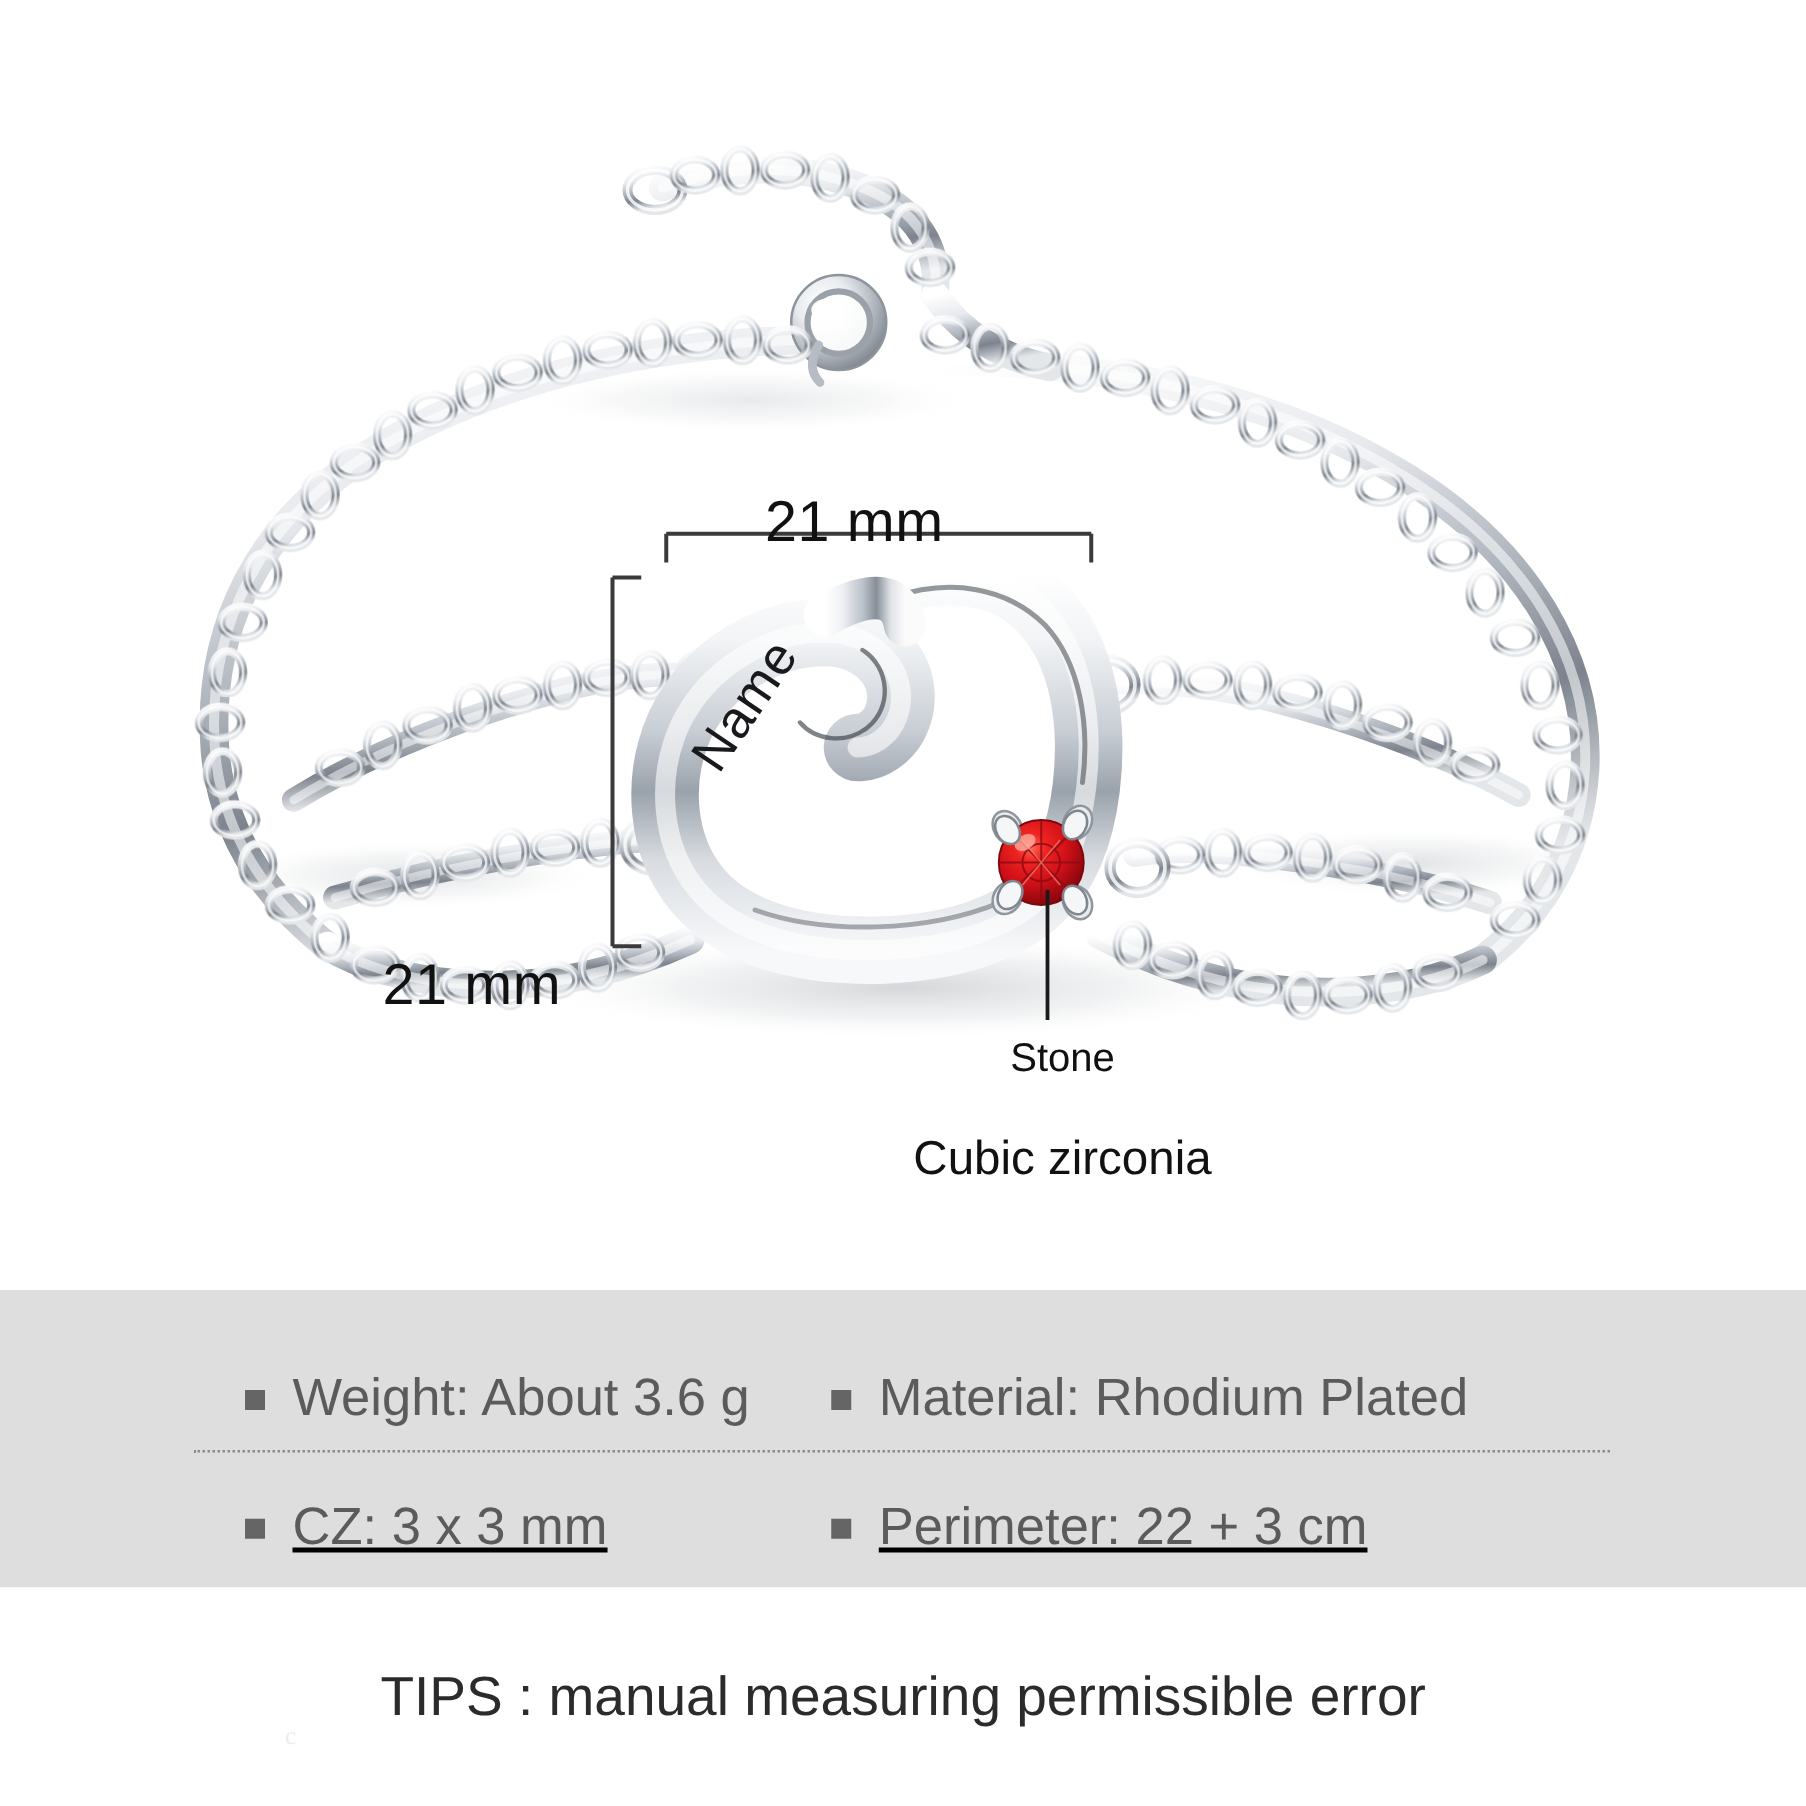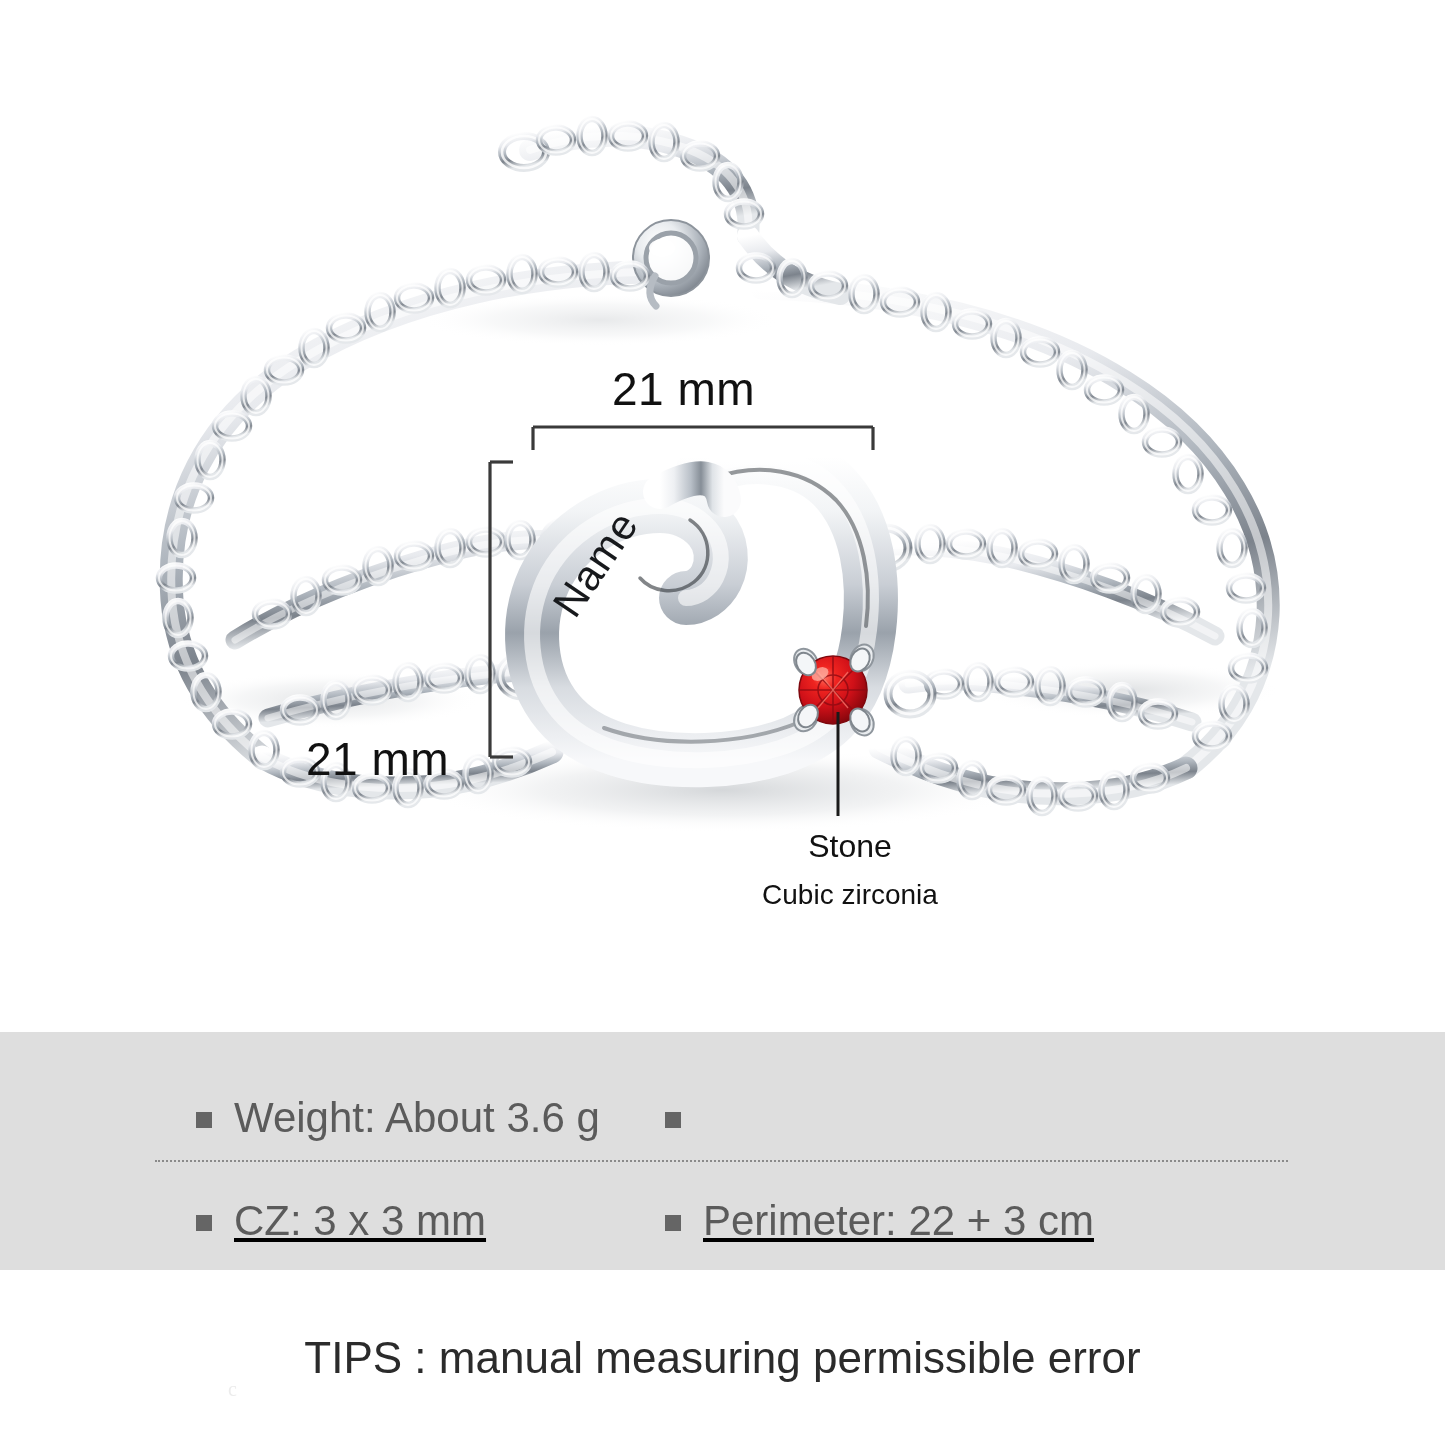--- a/index.html
+++ b/index.html
@@ -36,20 +36,21 @@
   }
 
   
   .dim-label {
     position: absolute;
     color: #111111;
     font-family: "Liberation Sans", sans-serif;
     font-weight: 400;
     white-space: nowrap;
     letter-spacing: 0.5px;
+    margin-top: 28px;
   }
   #dim-width-label {
     left: 612px;
     top: 362px;
     font-size: 46px;
   }
   #dim-height-label {
     left: 306px;
     top: 732px;
     font-size: 46px;
@@ -65,23 +66,24 @@
     color: #111111;
   }
   #callout-stone-title {
     display: block;
     font-size: 32px;
     line-height: 48px;
     font-family: "Liberation Sans", sans-serif;
   }
   #callout-stone-sub {
     display: block;
-    font-size: 28px;
+    font-size: 38px;
     line-height: 50px;
     font-family: "Liberation Sans", sans-serif;
+    margin-top: 32px;
   }
 
   
   #spec-panel {
     position: absolute;
     left: 0;
     top: 1032px;
     width: 1445px;
     height: 238px;
     background: #dedede;
@@ -528,20 +530,21 @@
 <div id="spec-panel">
   <div id="spec-grid">
 
     <div class="spec-row" id="spec-row-0">
       <div class="spec-cell col-left">
         <span class="spec-bullet"></span>
         <span class="spec-text">Weight: About 3.6 g</span>
       </div>
       <div class="spec-cell col-right">
         <span class="spec-bullet"></span>
+        <span class="spec-text">Material: Rhodium Plated</span>
       </div>
     </div>
 
     <div id="spec-divider"></div>
 
     <div class="spec-row" id="spec-row-1">
       <div class="spec-cell col-left">
         <span class="spec-bullet"></span>
         <span class="spec-text">CZ: 3 x 3 mm</span>
       </div>

